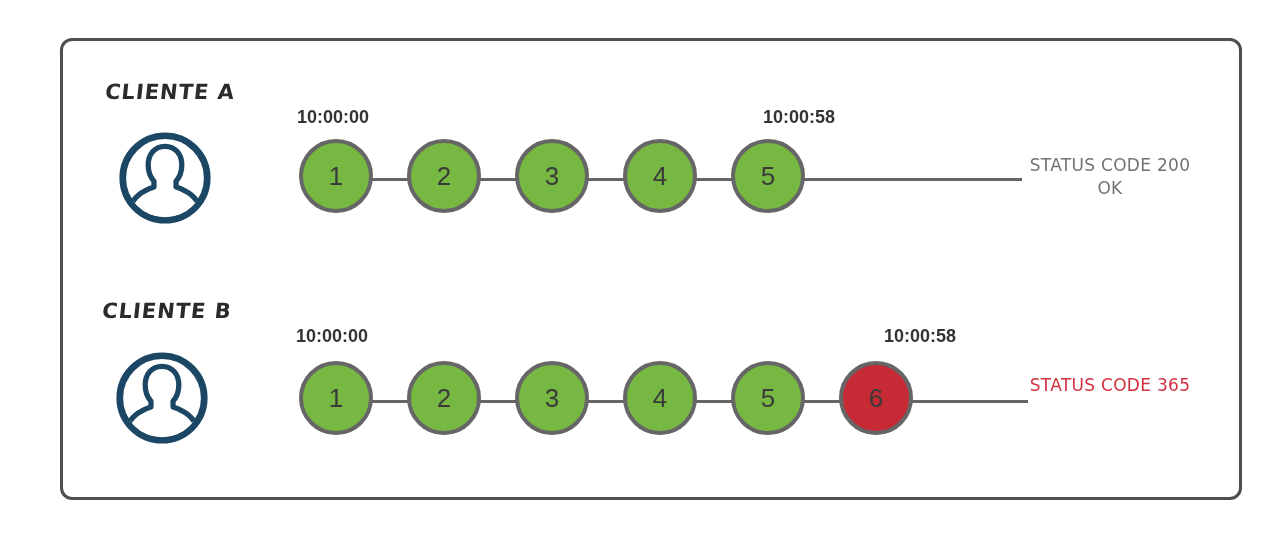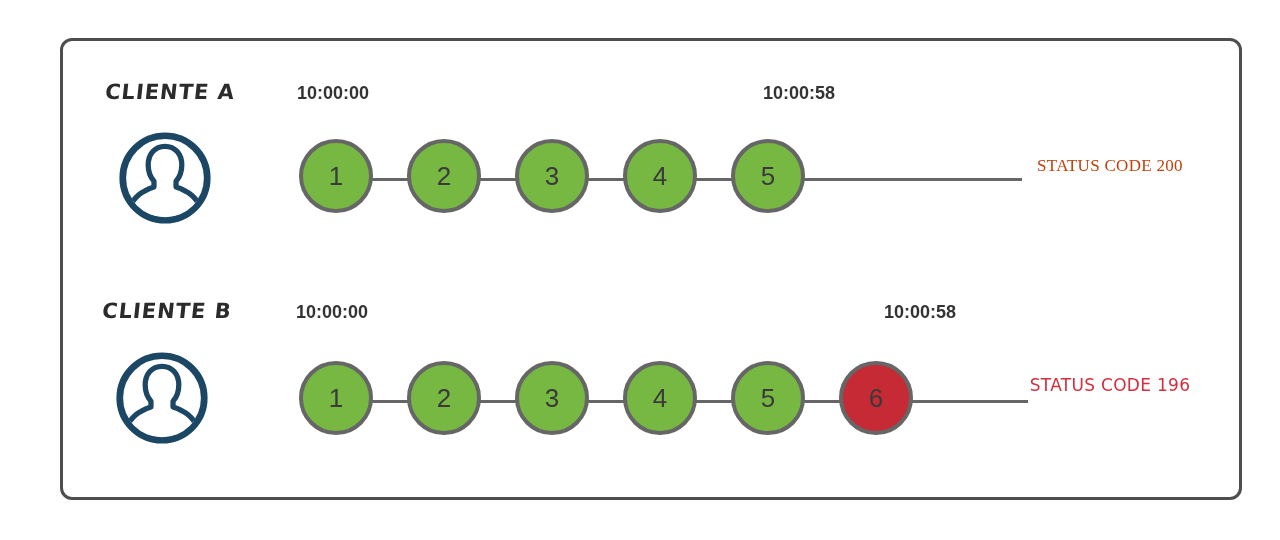--- a/index.html
+++ b/index.html
@@ -33,20 +33,21 @@
   .client-label.row-a { left: 170px; top: 80px; }
   .client-label.row-b { left: 167px; top: 299px; }
   .timestamp {
     position: absolute;
     transform: translateX(-50%);
     font-family: "Liberation Sans", sans-serif;
     font-weight: bold;
     font-size: 18px;
     color: #333333;
     white-space: nowrap;
+    margin-top: 24px;
   }
   .ts-a-start { left: 333px; top: 83px; }
   .ts-a-end   { left: 799px; top: 83px; }
   .ts-b-start { left: 332px; top: 302px; }
   .ts-b-end   { left: 920px; top: 302px; }
   .avatar {
     position: absolute;
     width: 96px; height: 96px;
   }
   .avatar.row-a { left: 117px; top: 130px; }
@@ -116,22 +117,23 @@
 
   <div class="connector row-a"></div>
   <div class="chain row-a">
       <div class="request-circle" style="background: rgb(119, 184, 67);">1</div>
       <div class="request-circle" style="background: rgb(119, 184, 67);">2</div>
       <div class="request-circle" style="background: rgb(119, 184, 67);">3</div>
       <div class="request-circle" style="background: rgb(119, 184, 67);">4</div>
       <div class="request-circle" style="background: rgb(119, 184, 67);">5</div>
     </div>
 
-  <div class="status-block row-a" style="color: #c2410c; font-family: Liberation Serif, serif;">
+  <div class="status-block row-a" style="color: #737373;">
     <div>STATUS CODE 200</div>
+    <div>OK</div>
   </div>
 
   <div class="client-label row-b">CLIENTE B</div>
   <div class="timestamp ts-b-start">10:00:00</div>
   <div class="timestamp ts-b-end">10:00:58</div>
 
   <div class="avatar row-b" style="color: rgb(27, 71, 101);">
     <svg viewBox="0 0 100 100" aria-hidden="true">
       <defs>
           <clipPath id="clipB">
@@ -149,15 +151,15 @@
   <div class="chain row-b">
       <div class="request-circle" style="background: rgb(119, 184, 67);">1</div>
       <div class="request-circle" style="background: rgb(119, 184, 67);">2</div>
       <div class="request-circle" style="background: rgb(119, 184, 67);">3</div>
       <div class="request-circle" style="background: rgb(119, 184, 67);">4</div>
       <div class="request-circle" style="background: rgb(119, 184, 67);">5</div>
       <div class="request-circle" style="background: rgb(197, 42, 53);">6</div>
     </div>
 
   <div class="status-block row-b" style="color: rgb(211, 47, 62);">
-    <div>STATUS CODE 196</div>
+    <div>STATUS CODE 365</div>
   </div>
 </div>
 
 </body></html>

